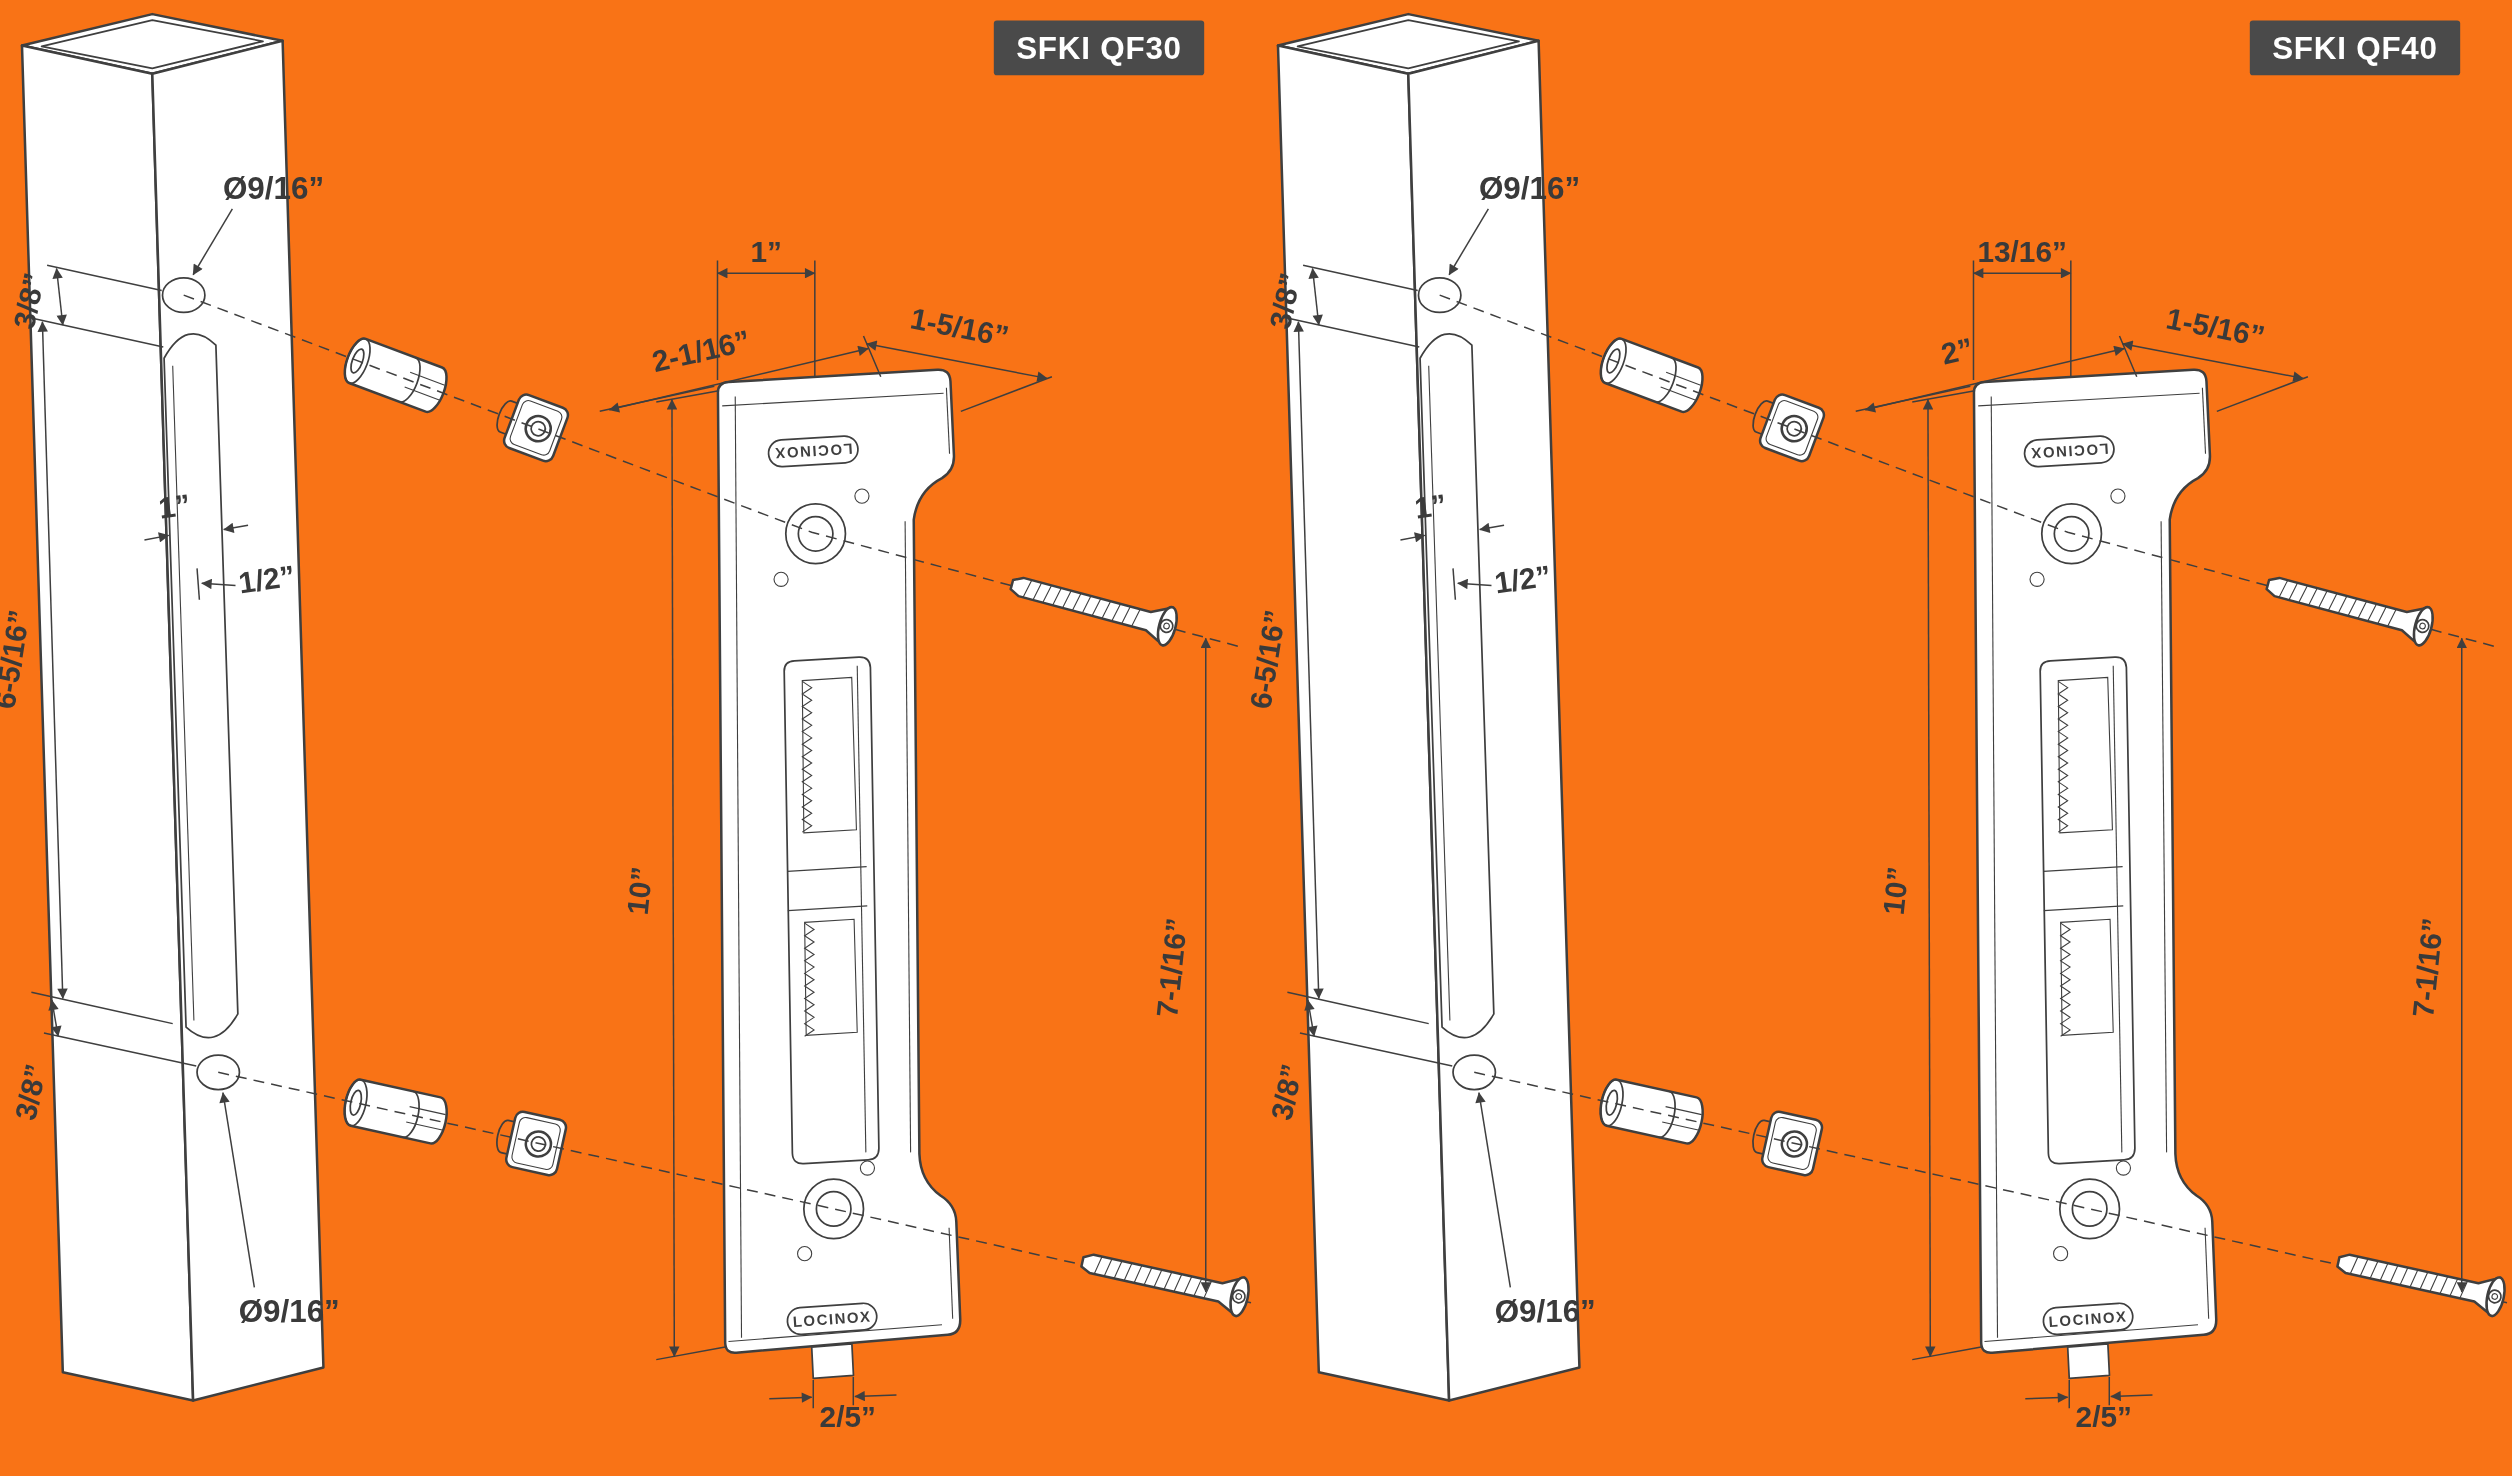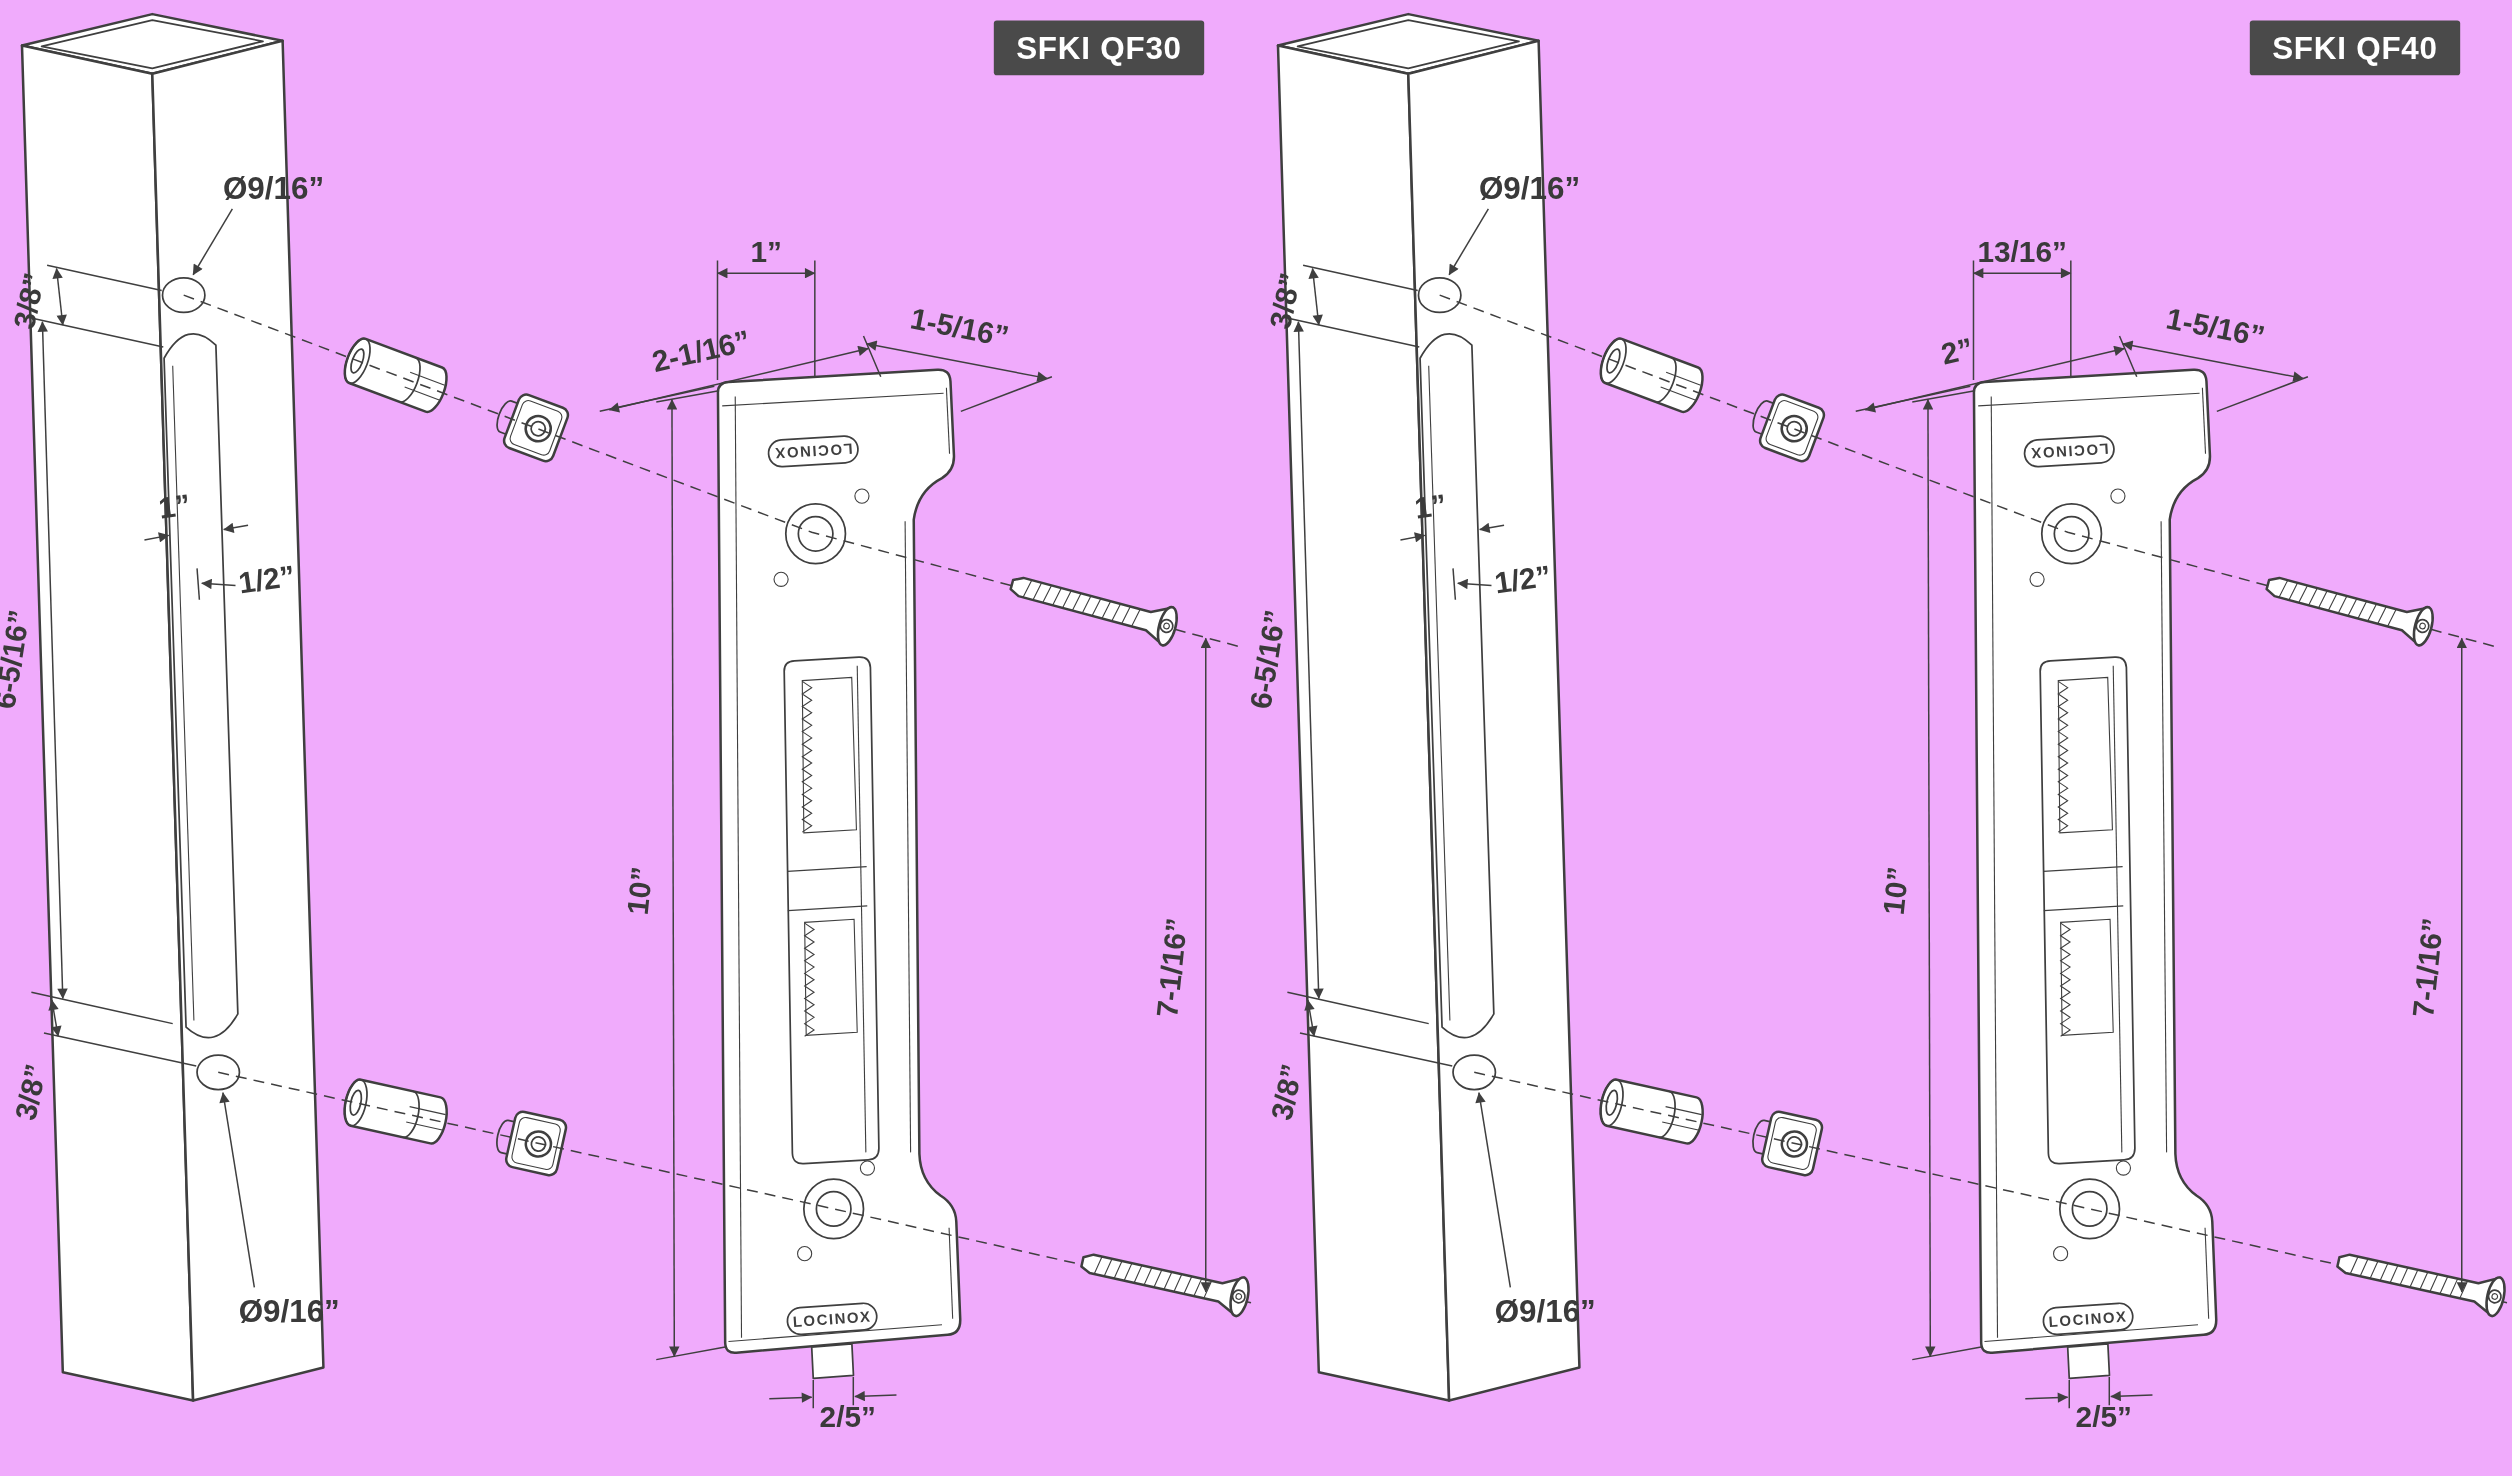--- a/index.html
+++ b/index.html
@@ -1,16 +1,16 @@
 <!DOCTYPE html>
 <html style="font-size:9.6px"><head>
 <meta charset="utf-8">
 <style>
   html,body{margin:0;padding:0;background:#ffffff;}
-  .canvas{width:100%;background:#f0abfc;}
+  .canvas{width:100%;background:#f97316;}
   svg{display:block;width:100%;height:auto;}
   .ol{fill:#ffffff;stroke:#3f3f3f;stroke-width:1.6;stroke-linejoin:round;}
   .ln{fill:none;stroke:#3f3f3f;stroke-width:1.1;stroke-linejoin:round;}
   .lnw{fill:#ffffff;stroke:#3f3f3f;stroke-width:1.1;stroke-linejoin:round;}
   .thin{fill:none;stroke:#3f3f3f;stroke-width:0.7;}
   .dim{fill:none;stroke:#3f3f3f;stroke-width:0.95;}
   .dash{fill:none;stroke:#3f3f3f;stroke-width:0.95;stroke-dasharray:7 4.5;}
   .lbl{font-family:"Liberation Sans",sans-serif;font-weight:bold;font-size:19px;fill:#3a3a3a;}
   .lbl-dia{font-size:20px;}
   .lbl-brand{font-family:"Liberation Sans",sans-serif;font-weight:bold;font-size:9.5px;letter-spacing:1px;fill:#3f3f3f;}

